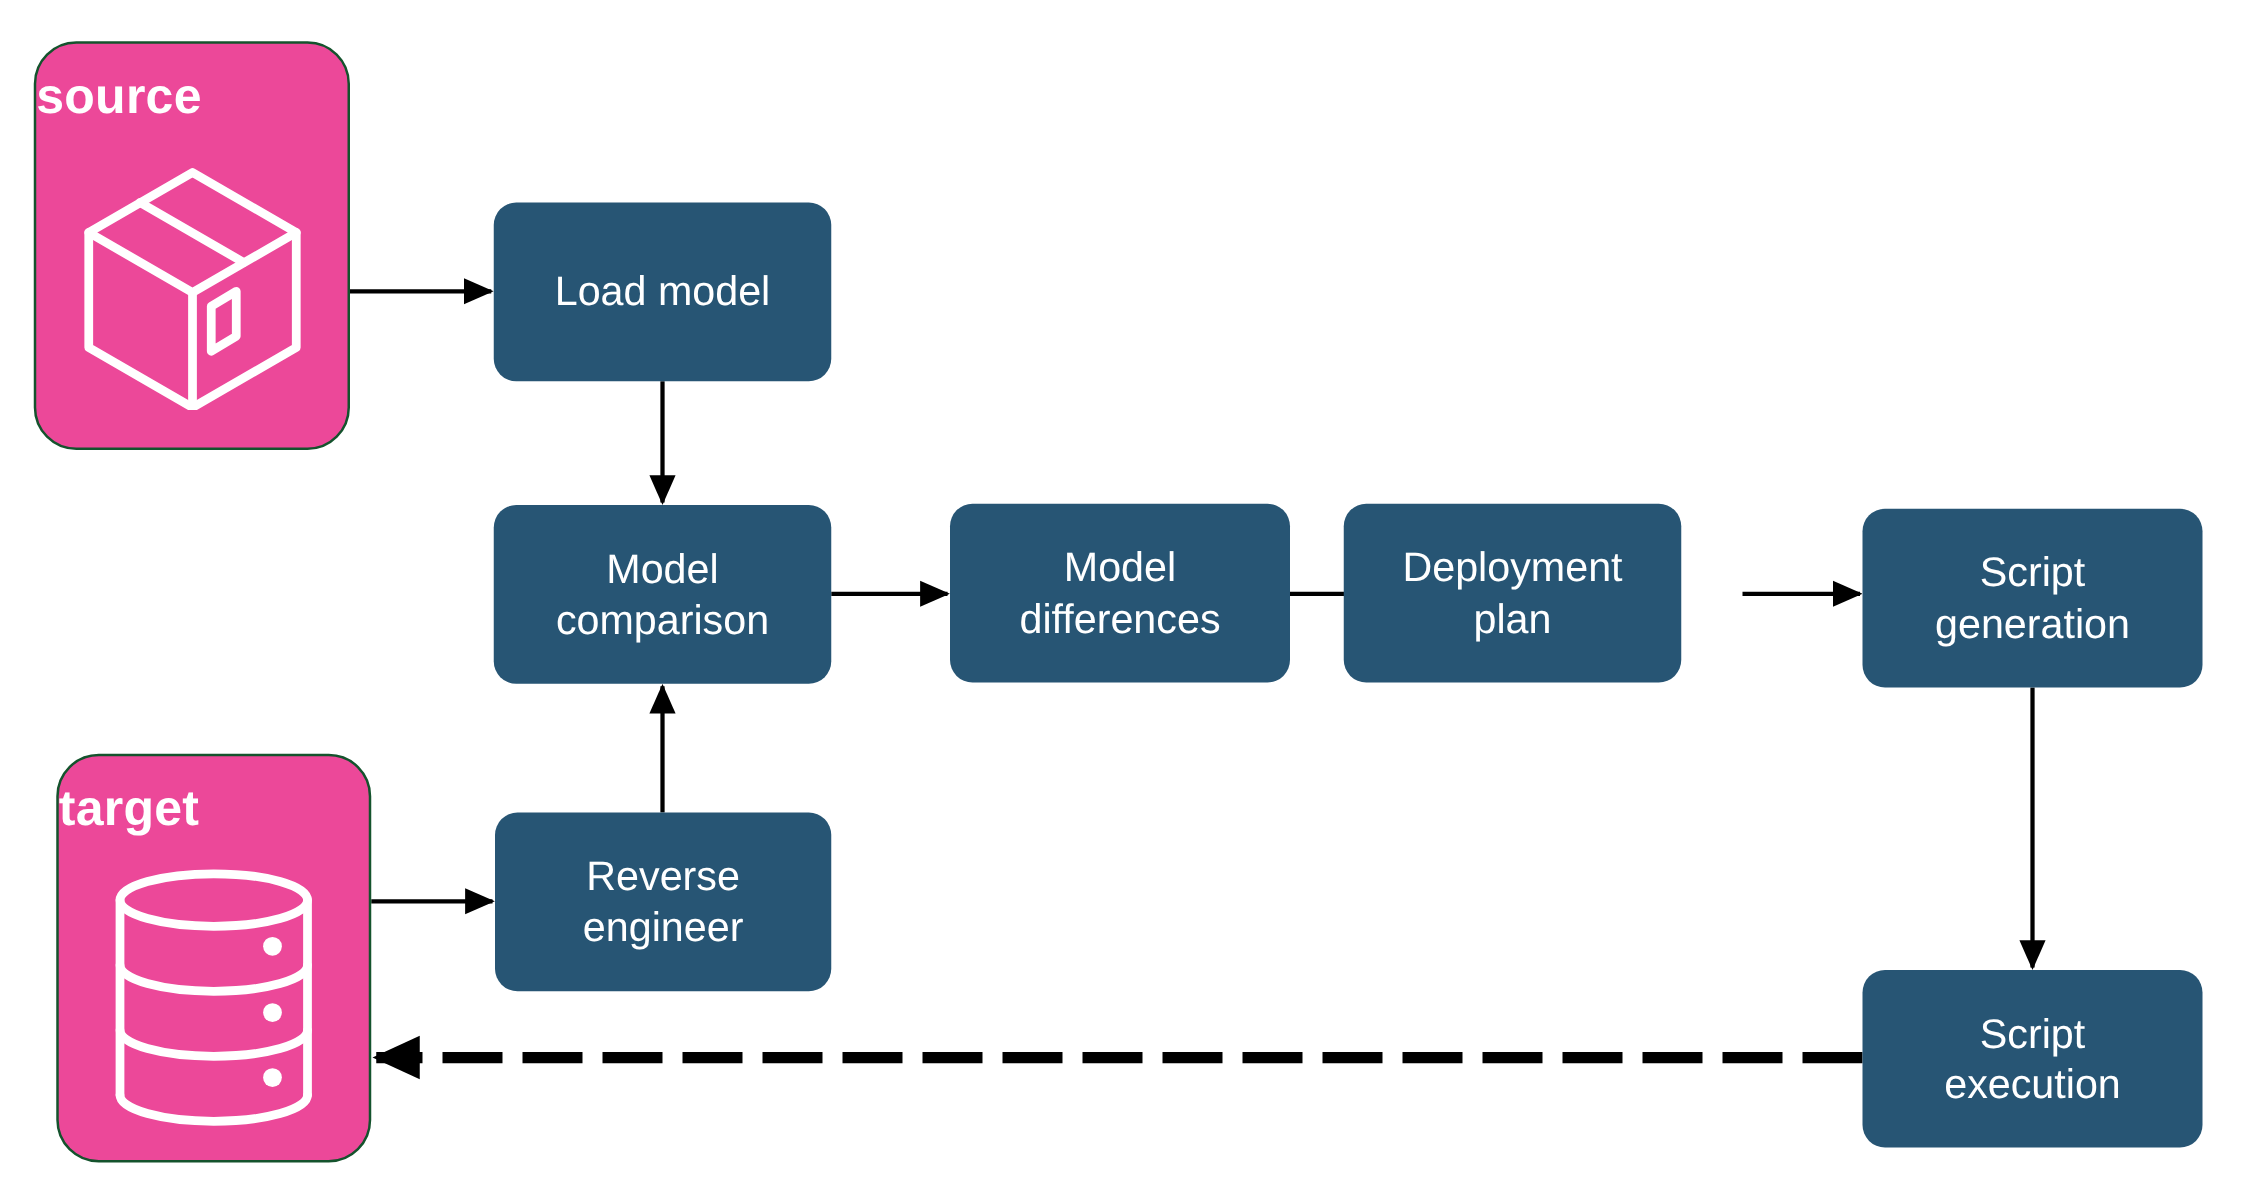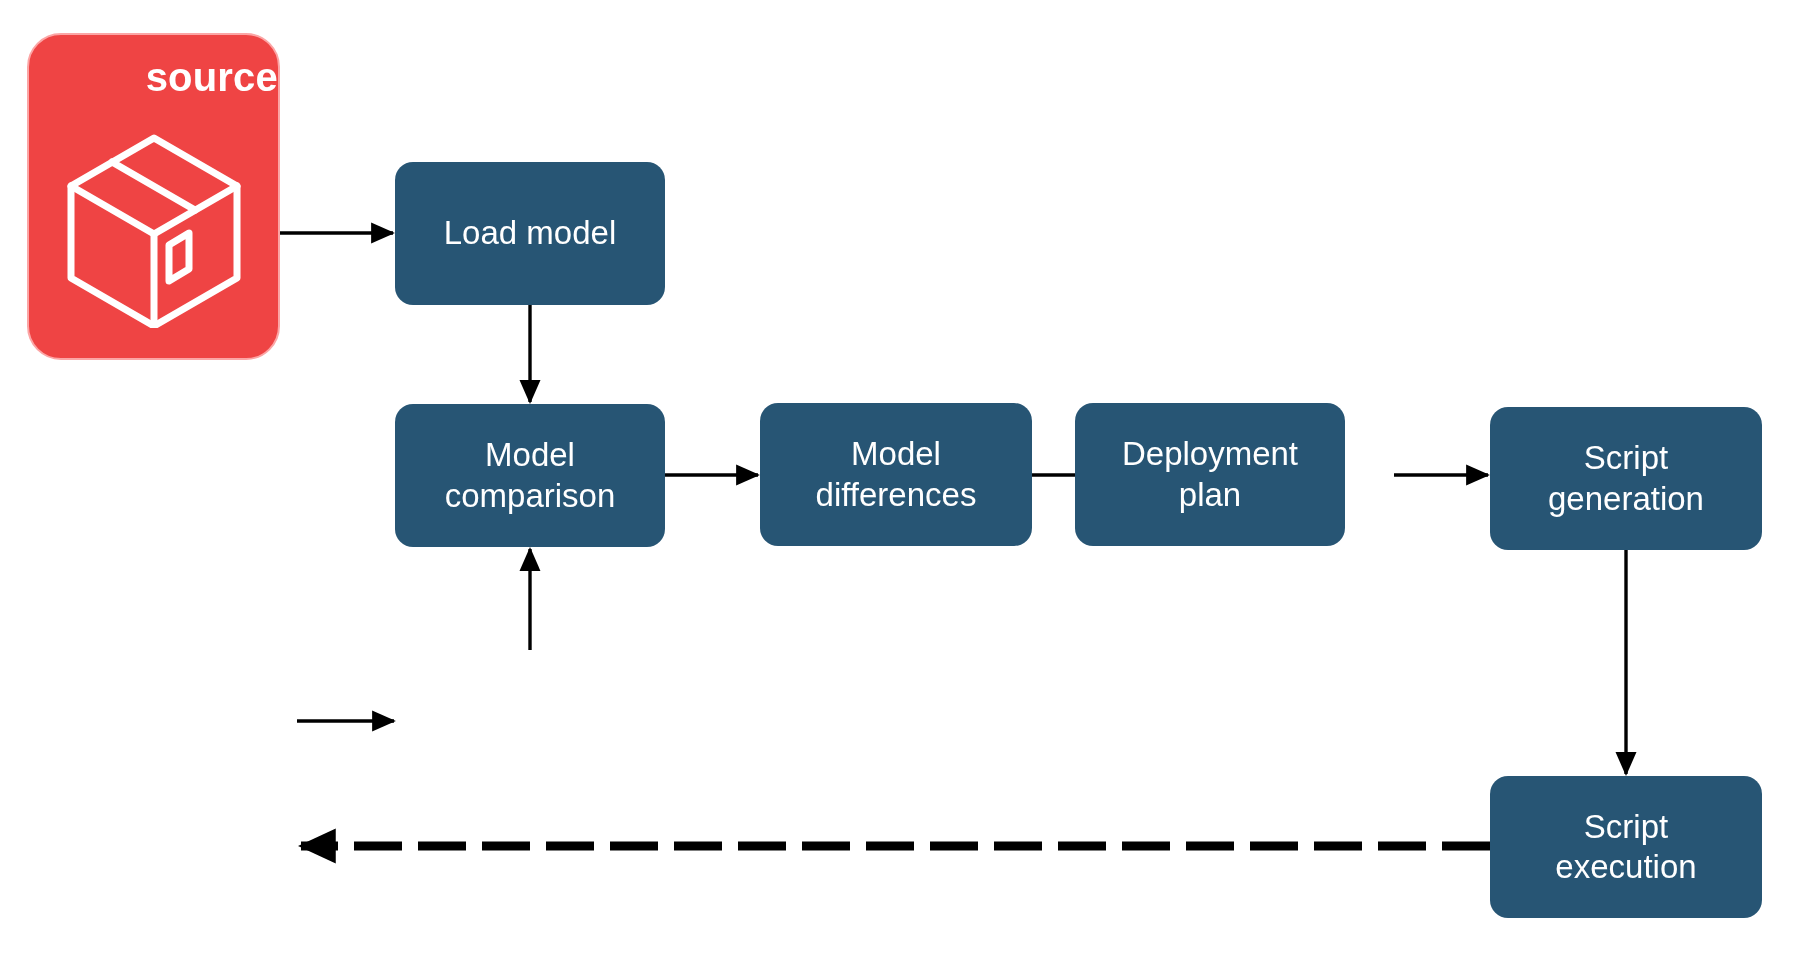--- a/index.html
+++ b/index.html
@@ -22,27 +22,27 @@
     left: 0;
     top: 0;
     width: 1800px;
     height: 959px;
     pointer-events: none;
   }
 
   
   .endpoint {
     position: absolute;
-    background: #ef4444;
-    border: 2px solid #fca5a5;
+    background: #ec4899;
+    border: 2px solid #14532d;
     border-radius: 34px;
     box-sizing: border-box;
     display: flex;
     flex-direction: column;
-    align-items: flex-end;
+    align-items: flex-start;
   }
   .endpoint-label {
     color: #ffffff;
     font-weight: bold;
     font-size: 40px;
     line-height: 1;
     letter-spacing: 0.2px;
     margin-top: 22px;
     white-space: nowrap;
   }
@@ -113,32 +113,52 @@
           <path d="M95 10 L178 58 L178 150 L95 198 L12 150 L12 58 Z"></path>
           <path d="M12 58 L95 106 L178 58"></path>
           <path d="M95 106 L95 198"></path>
           <path d="M53 34 L136 82"></path>
           <path d="M110 117 L110 153 L130 141 L130 105 Z"></path>
         </g>
       </svg>
     </div>
   </div>
 
+  <div class="endpoint" style="left:45px; top:603px; width:252px; height:327px;">
+    <div class="endpoint-label">target</div>
+    <div class="endpoint-icon">
+      <svg width="175" height="210" viewBox="0 0 175 210" xmlns="http://www.w3.org/2000/svg">
+        <g fill="none" stroke="#ffffff" stroke-width="7" stroke-linejoin="round" stroke-linecap="round">
+          <ellipse cx="87" cy="27" rx="75" ry="21"></ellipse>
+          <path d="M12 27 L12 183"></path>
+          <path d="M162 27 L162 183"></path>
+          <path d="M12 183 A75 21 0 0 0 162 183"></path>
+          <path d="M12 79 A75 21 0 0 0 162 79"></path>
+          <path d="M12 131 A75 21 0 0 0 162 131"></path>
+        </g>
+        <circle cx="134" cy="64" r="7.5" fill="#ffffff"></circle>
+        <circle cx="134" cy="117" r="7.5" fill="#ffffff"></circle>
+        <circle cx="134" cy="169" r="7.5" fill="#ffffff"></circle>
+      </svg>
+    </div>
+  </div>
 
   <div class="node" style="left:395px; top:162px; width:270px; height:143px;">Load model</div>
 
   <div class="node" style="left:395px; top:404px; width:270px; height:143px;">Model
 comparison</div>
 
   <div class="node" style="left:760px; top:403px; width:272px; height:143px;">Model
 differences</div>
 
   <div class="node" style="left:1075px; top:403px; width:270px; height:143px;">Deployment
 plan</div>
 
   <div class="node" style="left:1490px; top:407px; width:272px; height:143px;">Script
 generation</div>
 
+  <div class="node" style="left:396px; top:650px; width:269px; height:143px;">Reverse
+engineer</div>
 
   <div class="node" style="left:1490px; top:776px; width:272px; height:142px;">Script
 execution</div>
 
 </div>
 
 </body></html>

